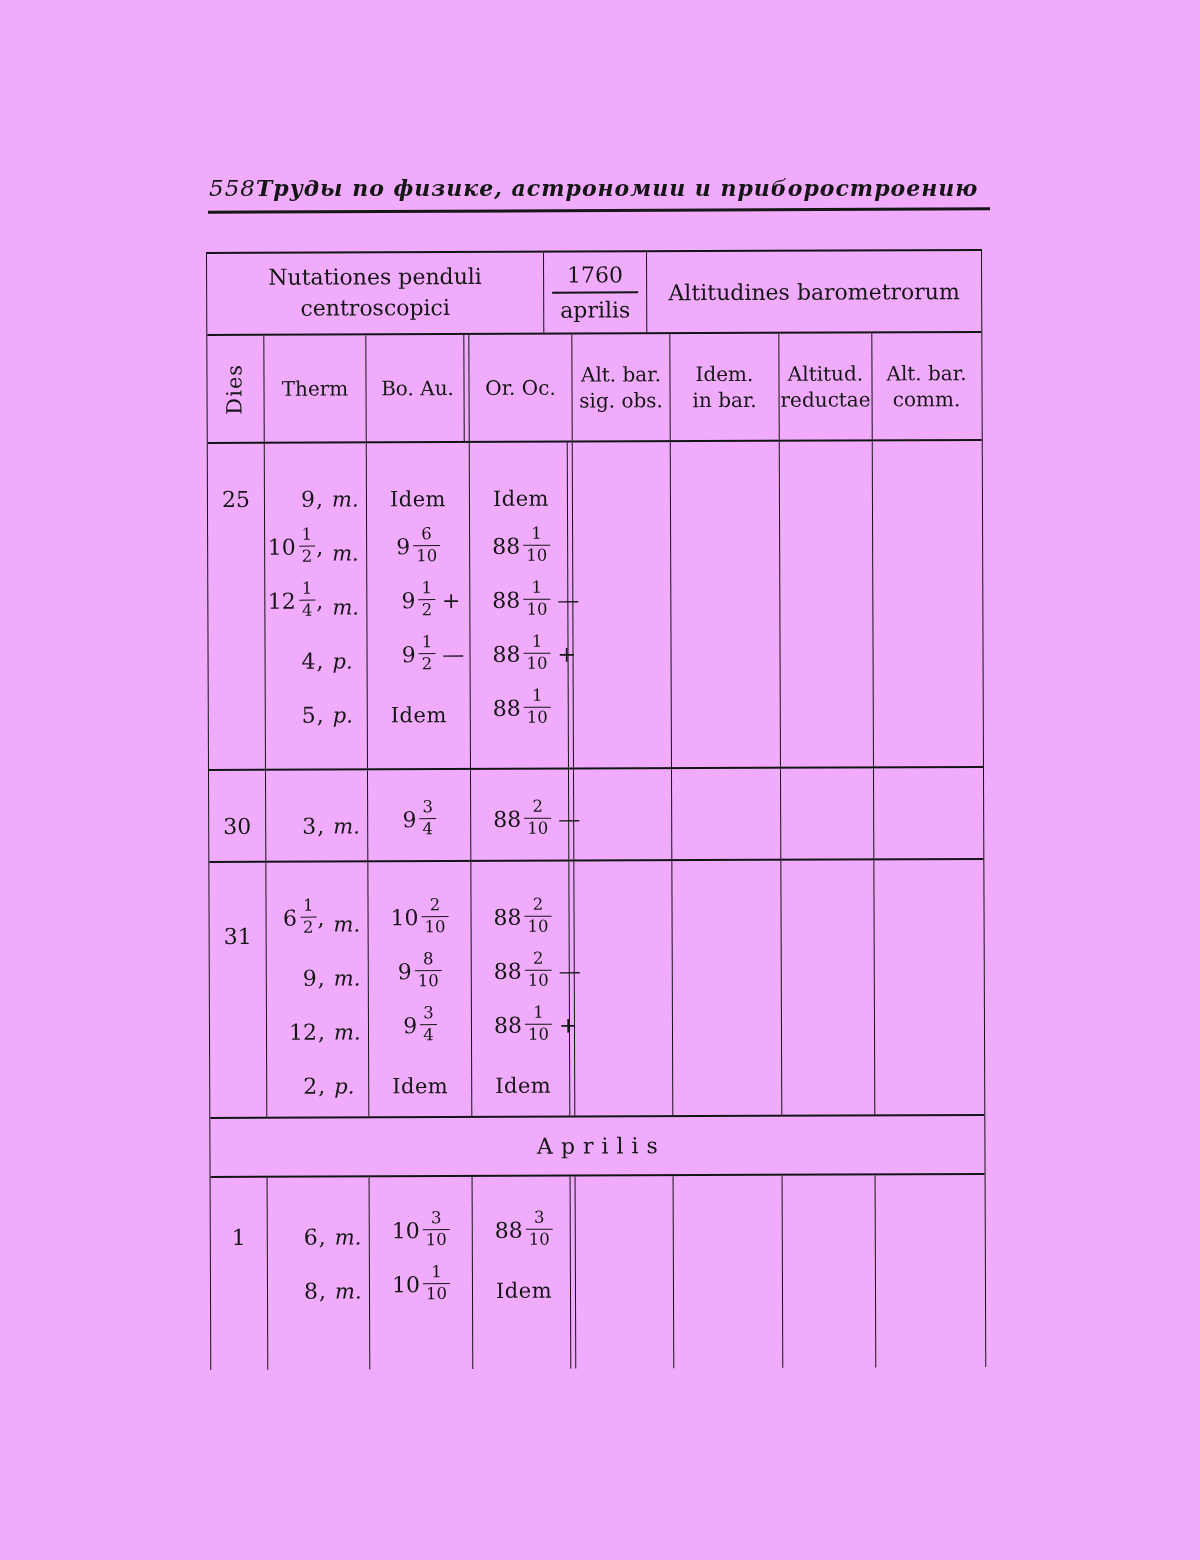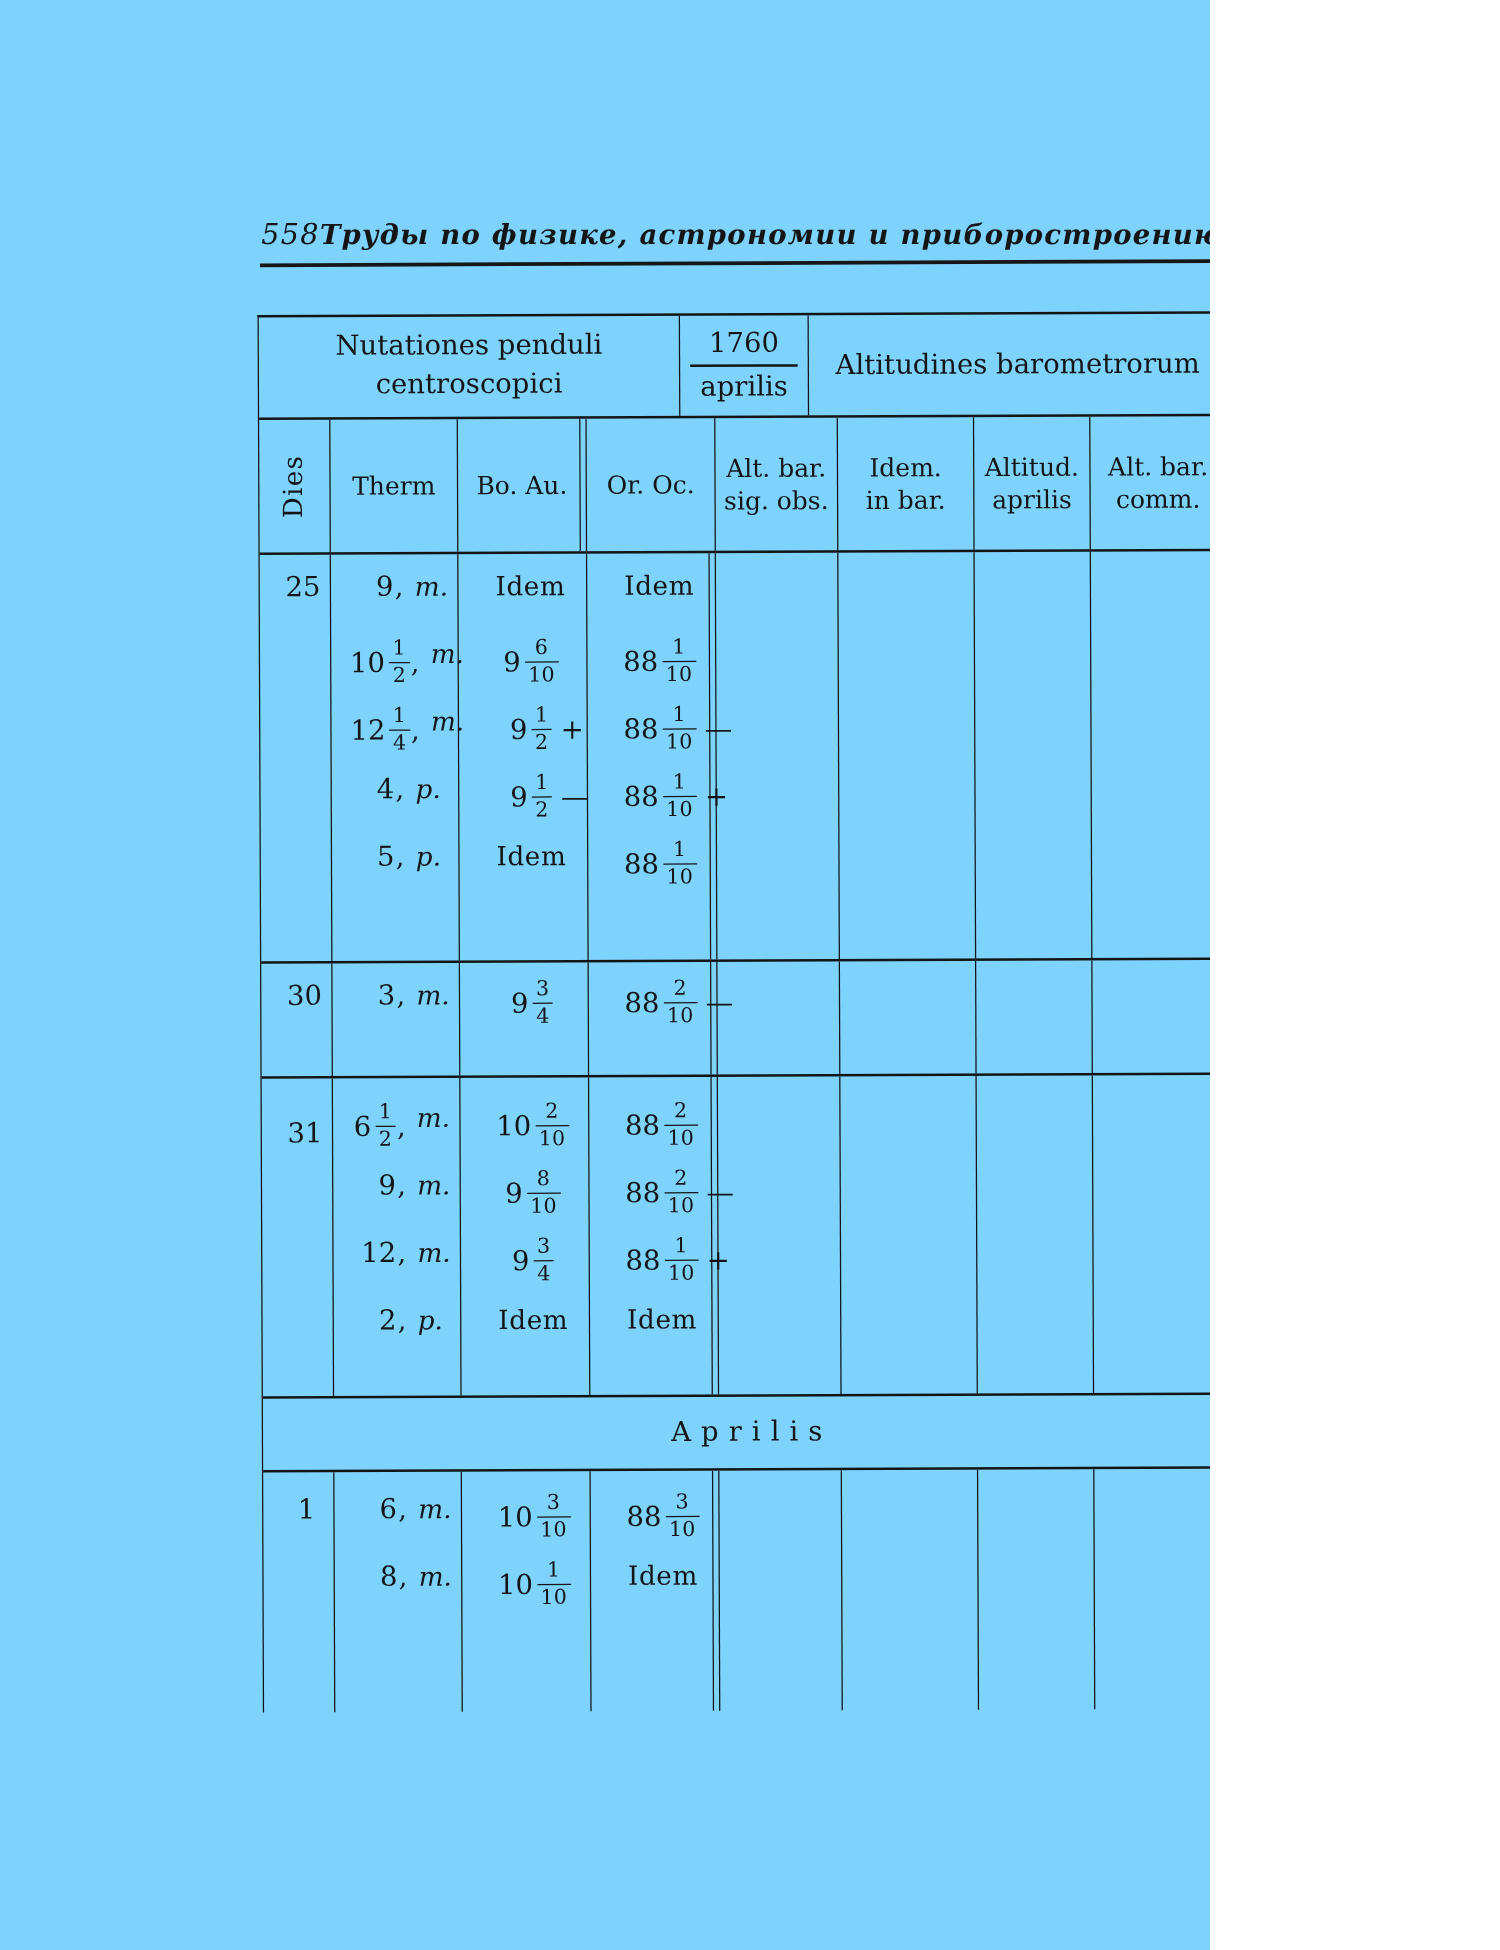--- a/index.html
+++ b/index.html
@@ -1,17 +1,17 @@
 <!DOCTYPE html>
 <html><head>
 <meta charset="utf-8">
 <style>
   html,body{margin:0;padding:0;background:#ffffff;}
   .page{
-    position:relative;width:968px;height:1560px;background:#7dd3fc;
+    position:relative;width:1200px;height:1560px;background:#f0abfc;
     font-family:"DejaVu Serif","Liberation Serif",serif;color:#151515;overflow:hidden;
   }
   
   .running-head{position:absolute;left:209px;top:175px;width:778px;display:flex;align-items:baseline;}
   .page-num{font-size:23px;font-style:italic;letter-spacing:1px;}
   .running-title{flex:1;text-align:center;font-size:22px;font-style:italic;font-weight:bold;letter-spacing:1px;padding-right:24px;white-space:nowrap;}
   .head-rule{position:absolute;left:208px;top:209px;width:782px;height:3px;background:#161616;transform:rotate(-0.25deg);}
 
   
   .obs-table{
@@ -46,21 +46,21 @@
   .w-c7{width:93px;}
   .w-c8{width:108px;border-right:none !important;}
 
   
   .dbl{position:relative;}
   .dbl::after{content:"";position:absolute;top:0;bottom:0;right:4px;width:1.5px;background:#141414;}
 
   
   .data-band{align-items:stretch;}
   .col{display:flex;flex-direction:column;border-right:1.5px solid #141414;}
-  .vrow{height:54px;display:flex;align-items:flex-start;justify-content:center;position:relative;font-size:22px;margin-left:13px;}
+  .vrow{height:54px;display:flex;align-items:flex-end;justify-content:center;position:relative;font-size:22px;}
   .hora-row{justify-content:flex-start;padding:0 4px 0 2px;}
   .hv{flex:1;display:flex;justify-content:flex-end;align-items:center;}
   .hs{width:30px;margin-left:9px;font-style:italic;font-size:21px;text-align:left;flex:0 0 auto;}
   .comma{margin-left:1px;}
   .cellgrp{display:inline-flex;align-items:center;position:relative;}
   .sign{position:absolute;left:100%;margin-left:7px;white-space:nowrap;font-size:22px;}
   .dies-num{font-size:22px;}
   .idem{font-size:21px;letter-spacing:0.5px;}
 
   
@@ -103,21 +103,21 @@
         <span class="vertical-text">Dies</span>
       </div>
       <div class="hcol w-horae">Therm</div>
       <div class="hcol w-boau dbl">Bo. Au.</div>
       <div class="hcol w-oroc">Or. Oc.</div>
       <div class="hcol w-c5">Alt. bar.
 sig. obs.</div>
       <div class="hcol w-c6">Idem.
 in bar.</div>
       <div class="hcol w-c7">Altitud.
-aprilis</div>
+reductae</div>
       <div class="hcol w-c8">Alt. bar.
 comm.</div>
     </div>
 
     <div id="sections">
         <div class="band data-band" style="height: 327px;">
           <div class="col w-dies" style="padding-top: 14px;">
             <div class="vrow">
               <span class="dies-num">25</span>
             </div>

